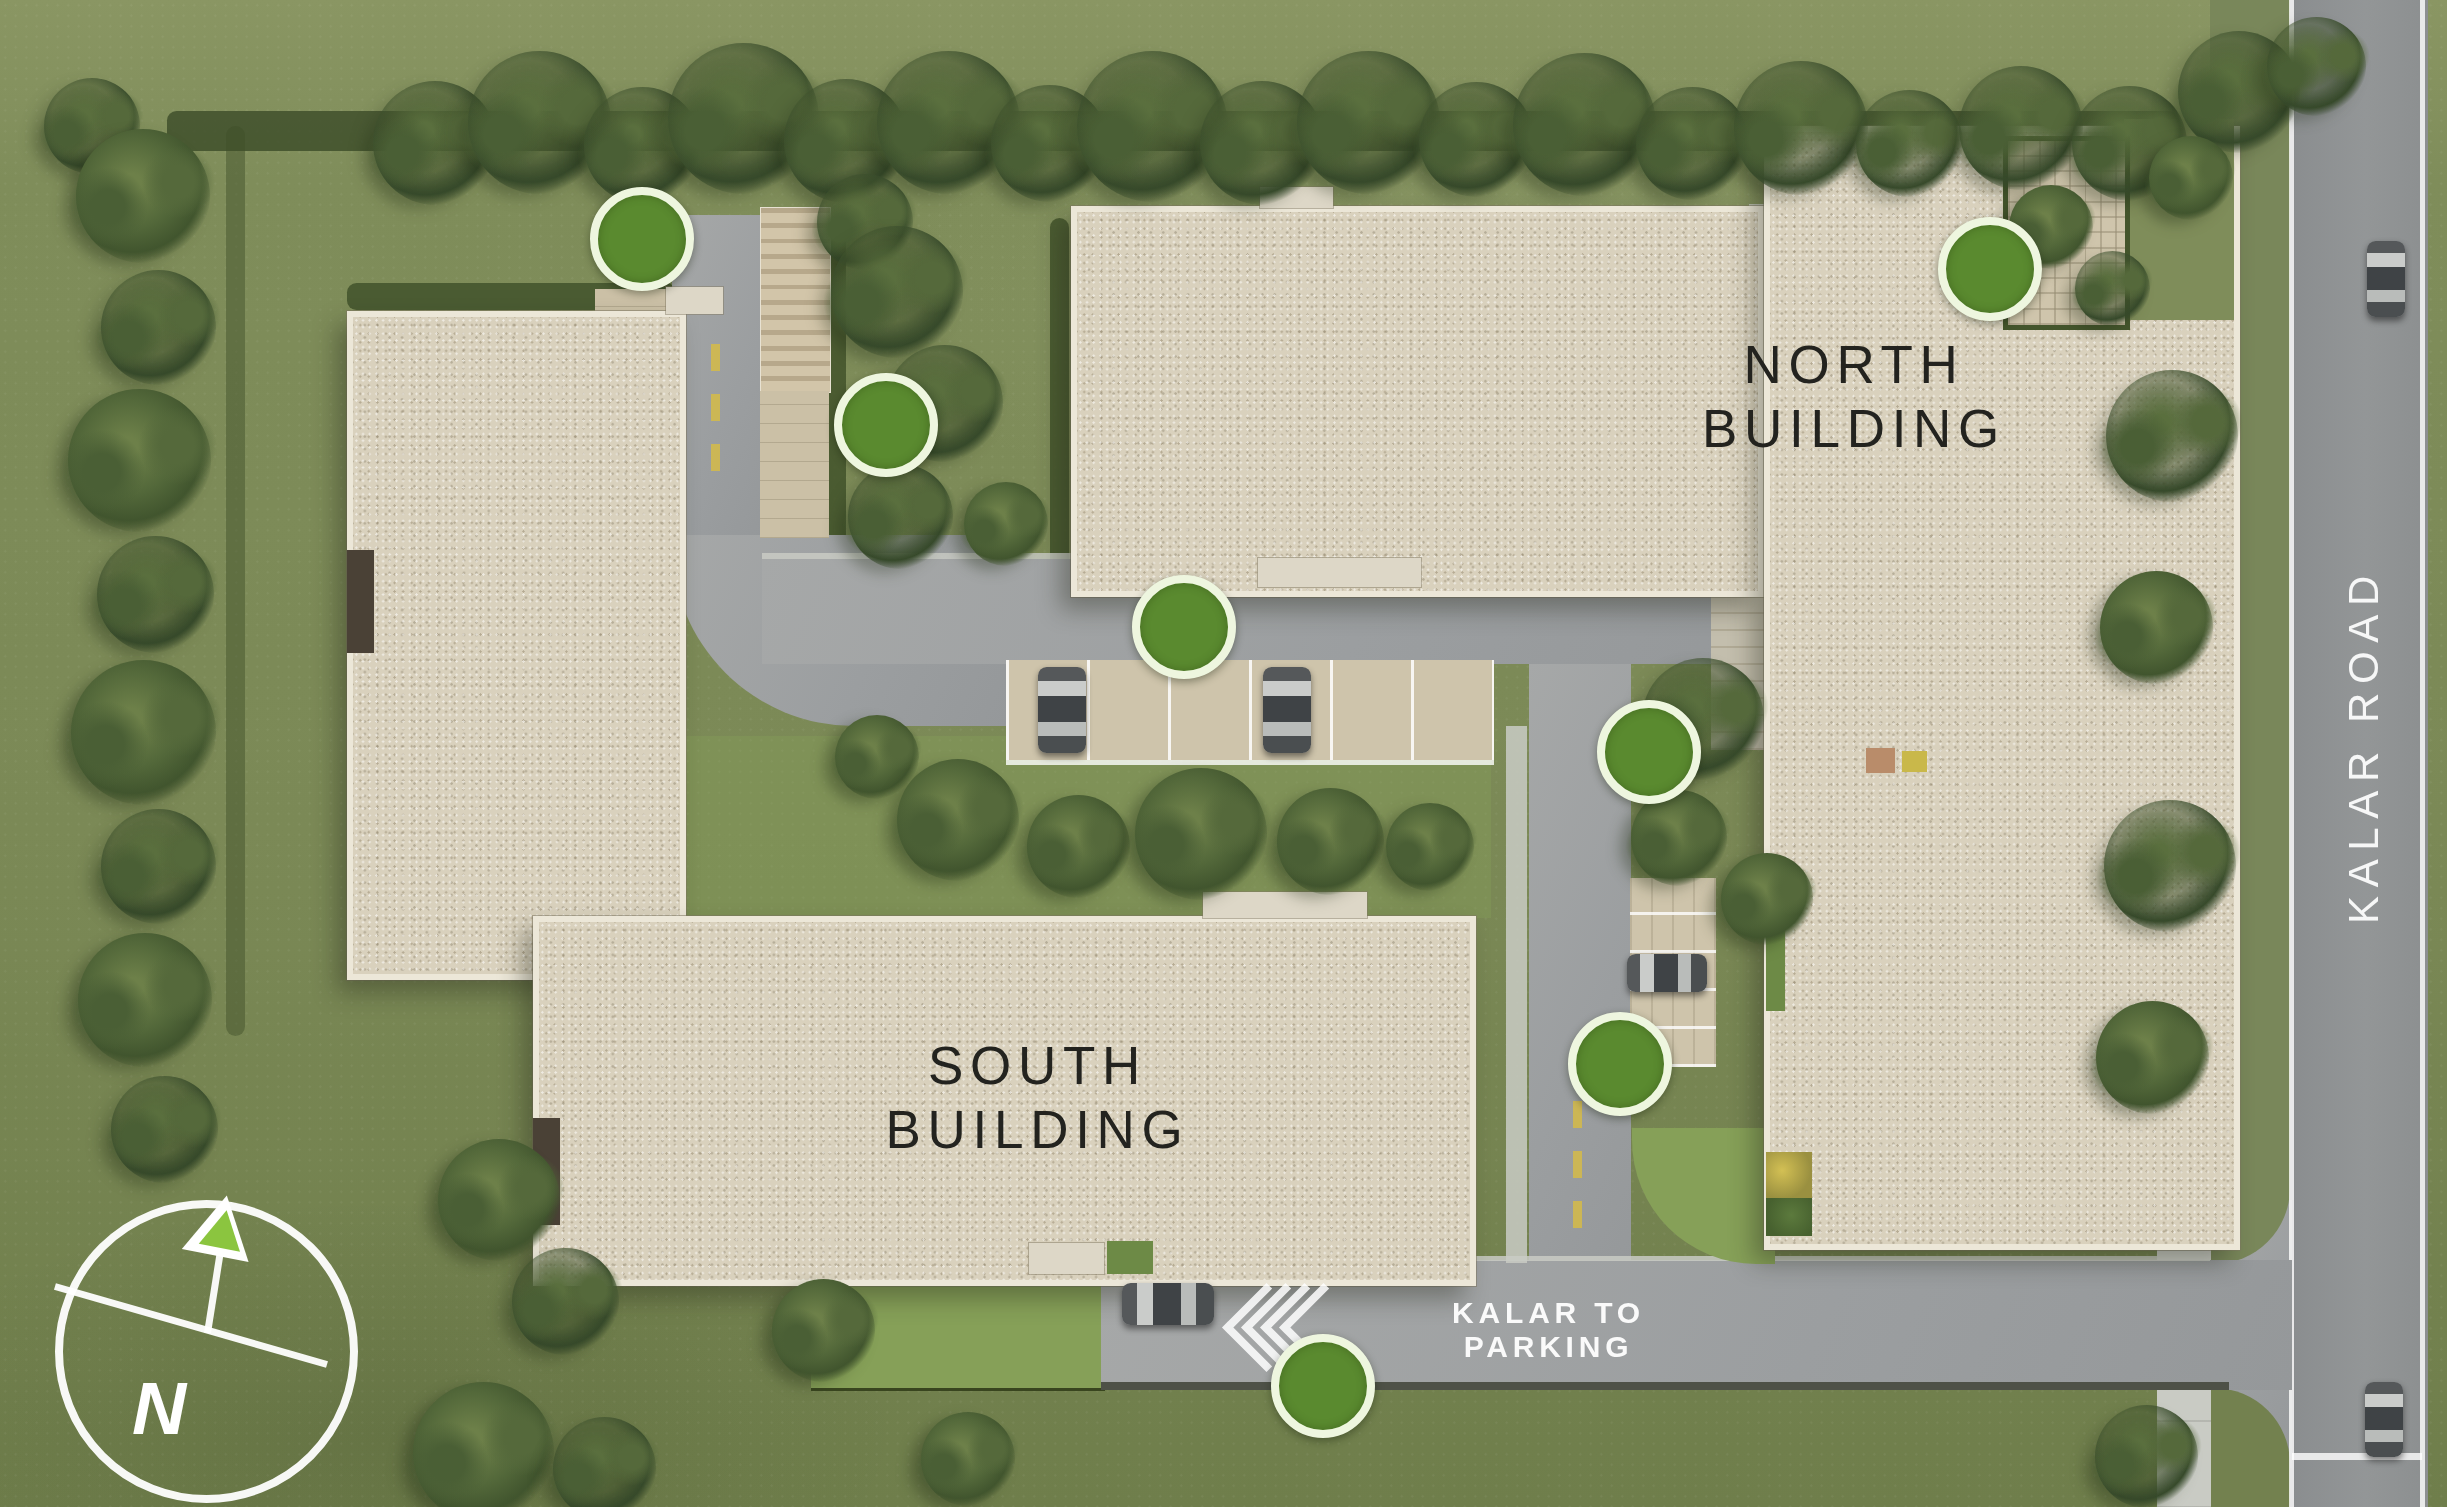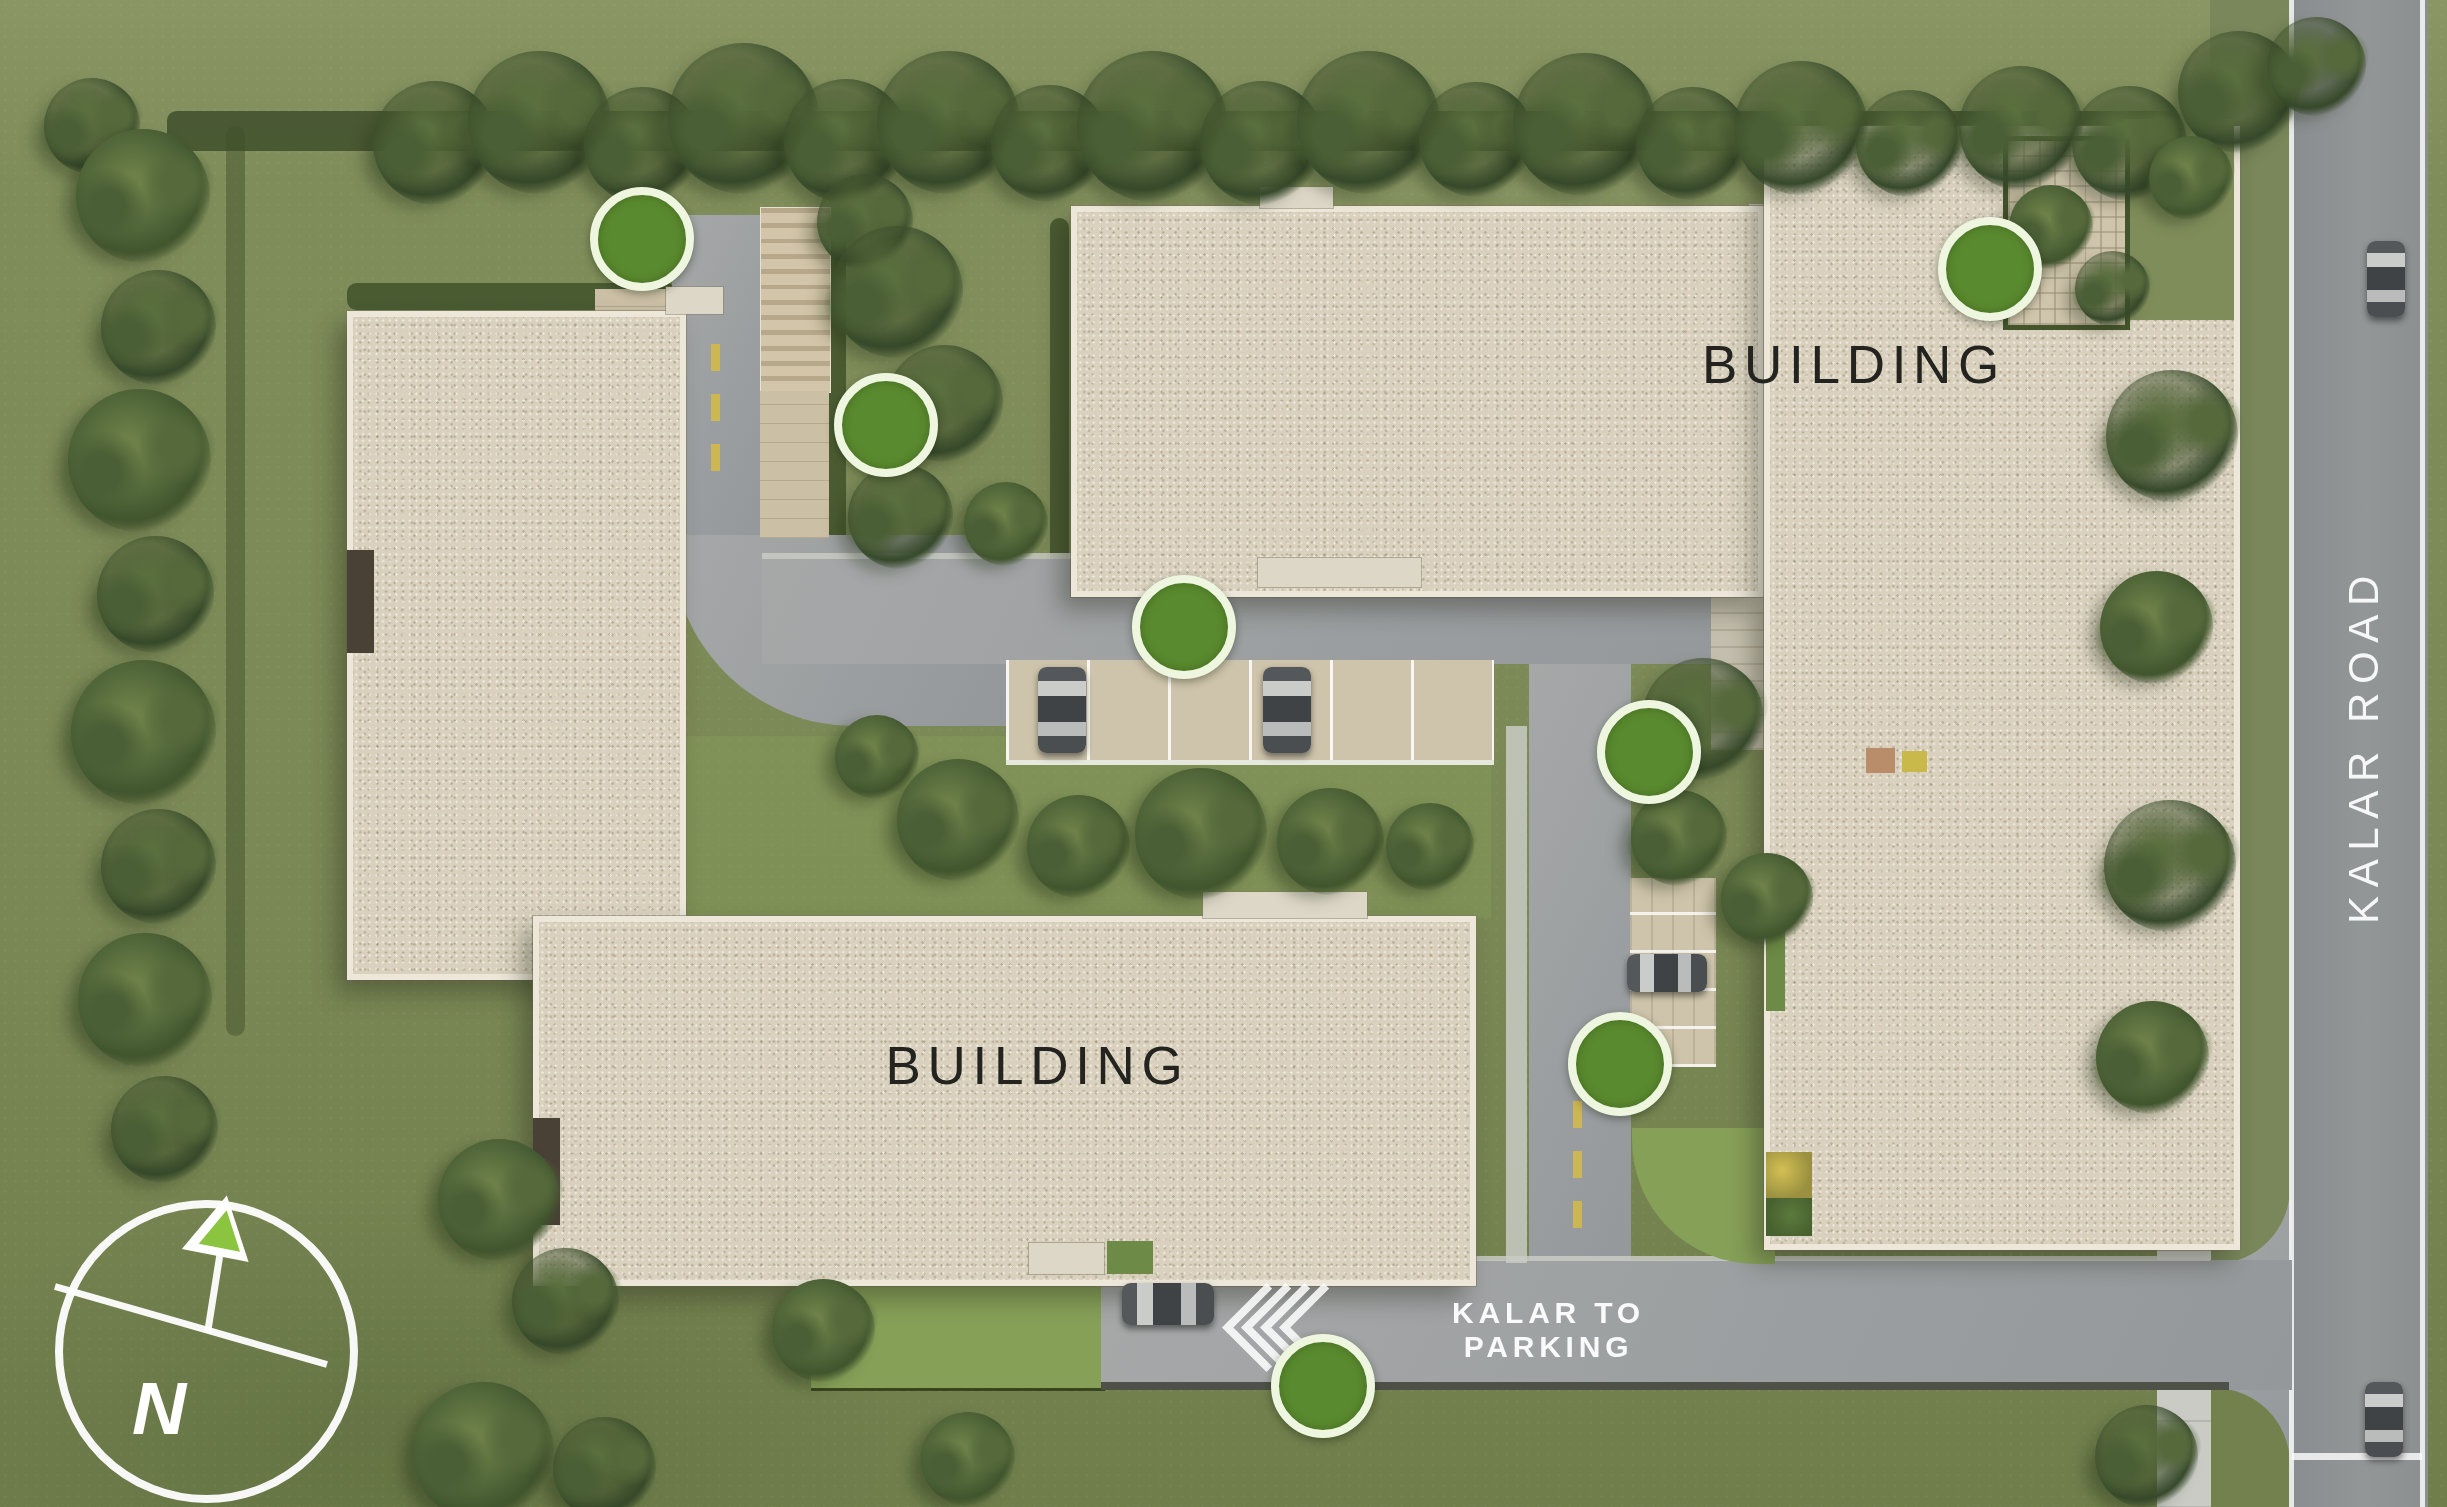--- a/index.html
+++ b/index.html
@@ -228,23 +228,25 @@
       <div class="tree" style="left: 2100px; top: 571px; width: 113px; height: 113px;"></div>
       <div class="tree dk" style="left: 2104px; top: 800px; width: 132px; height: 132px;"></div>
       <div class="tree" style="left: 2096px; top: 1001px; width: 113px; height: 113px;"></div>
       <div class="tree dk" style="left: 2095px; top: 1405px; width: 103px; height: 103px;"></div>
       <div class="tree" style="left: 2009px; top: 185px; width: 84px; height: 84px;"></div>
       <div class="tree dk" style="left: 2075px; top: 251px; width: 75px; height: 75px;"></div>
       <div class="tree" style="left: 2149px; top: 136px; width: 84px; height: 84px;"></div>
     </div>
 
   <div class="bldg-label" style="left:1663px;top:333px;width:382px;">
+    <div>NORTH</div>
     <div>BUILDING</div>
   </div>
   <div class="bldg-label" style="left:856px;top:1034px;width:363px;">
+    <div>SOUTH</div>
     <div>BUILDING</div>
   </div>
   <div class="ramp-label" style="left:1367px;top:1296px;width:363px;">KALAR TO PARKING</div>
   <div class="road-label" style="left:2340px;top:956px;width:421px;height:50px;">KALAR ROAD</div>
 
   <div class="marker" style="left:590px;top:187px;"></div>
   <div class="marker" style="left:834px;top:373px;"></div>
   <div class="marker" style="left:1132px;top:575px;"></div>
   <div class="marker" style="left:1597px;top:700px;"></div>
   <div class="marker" style="left:1938px;top:217px;"></div>

